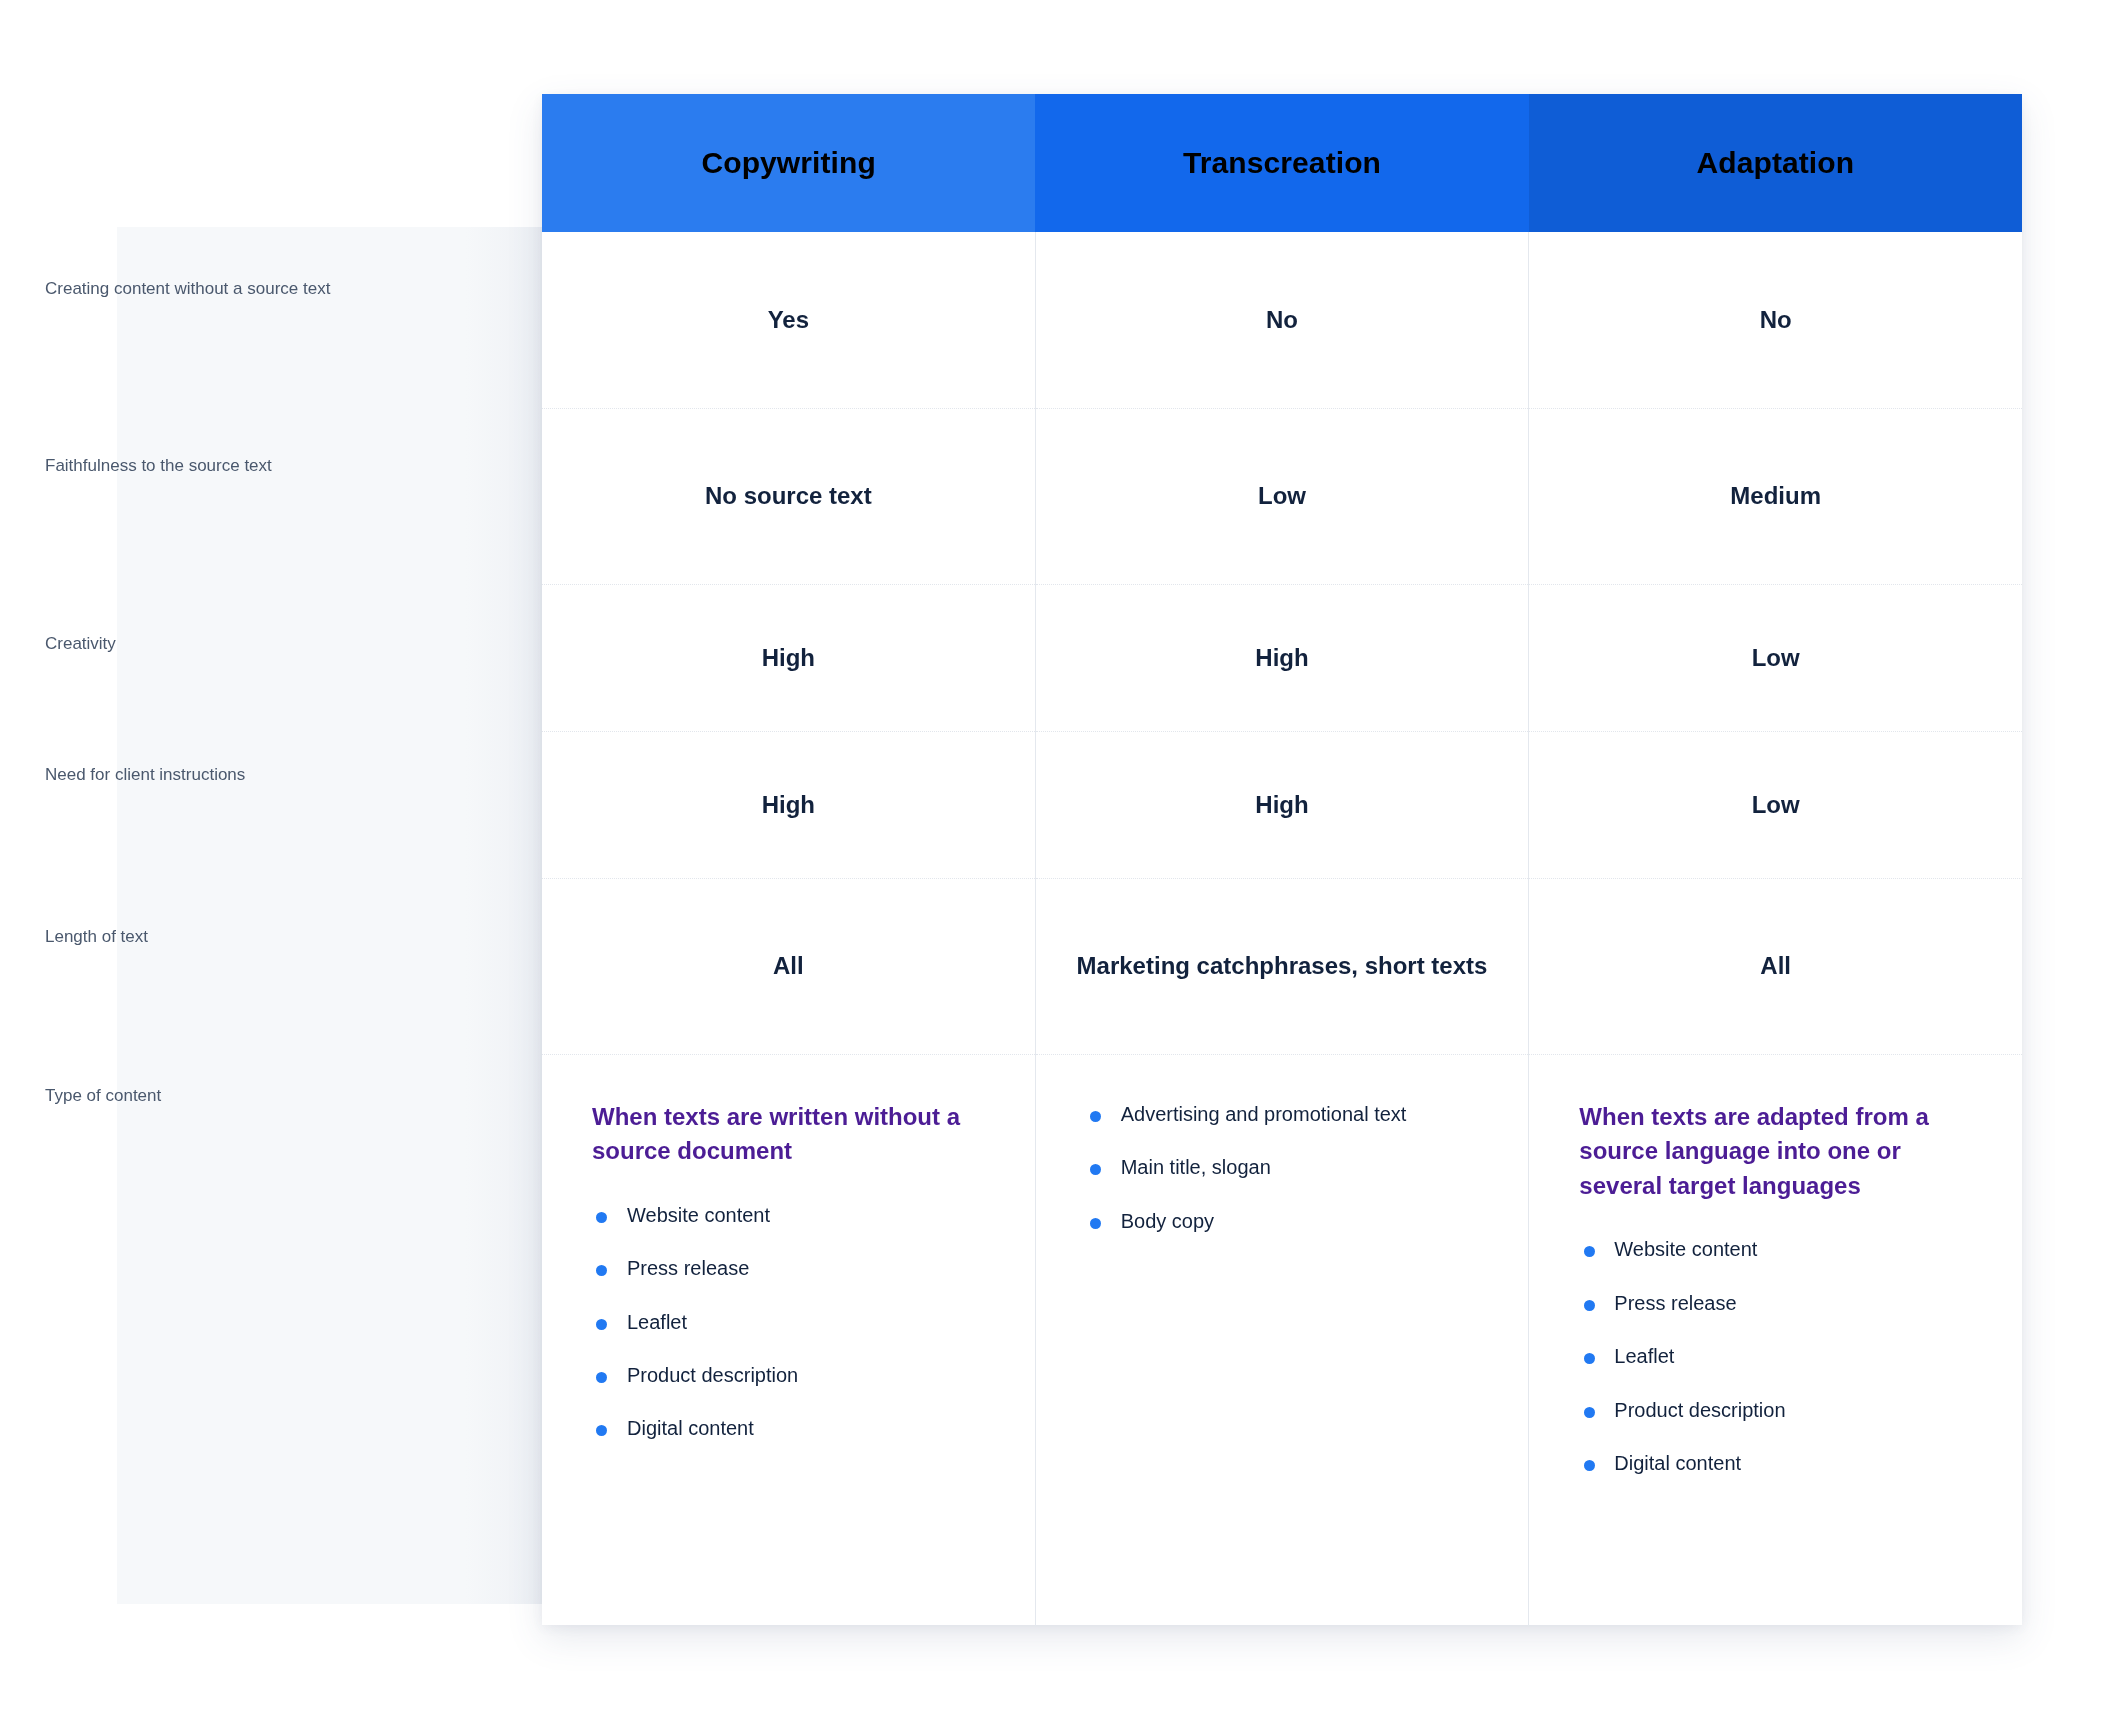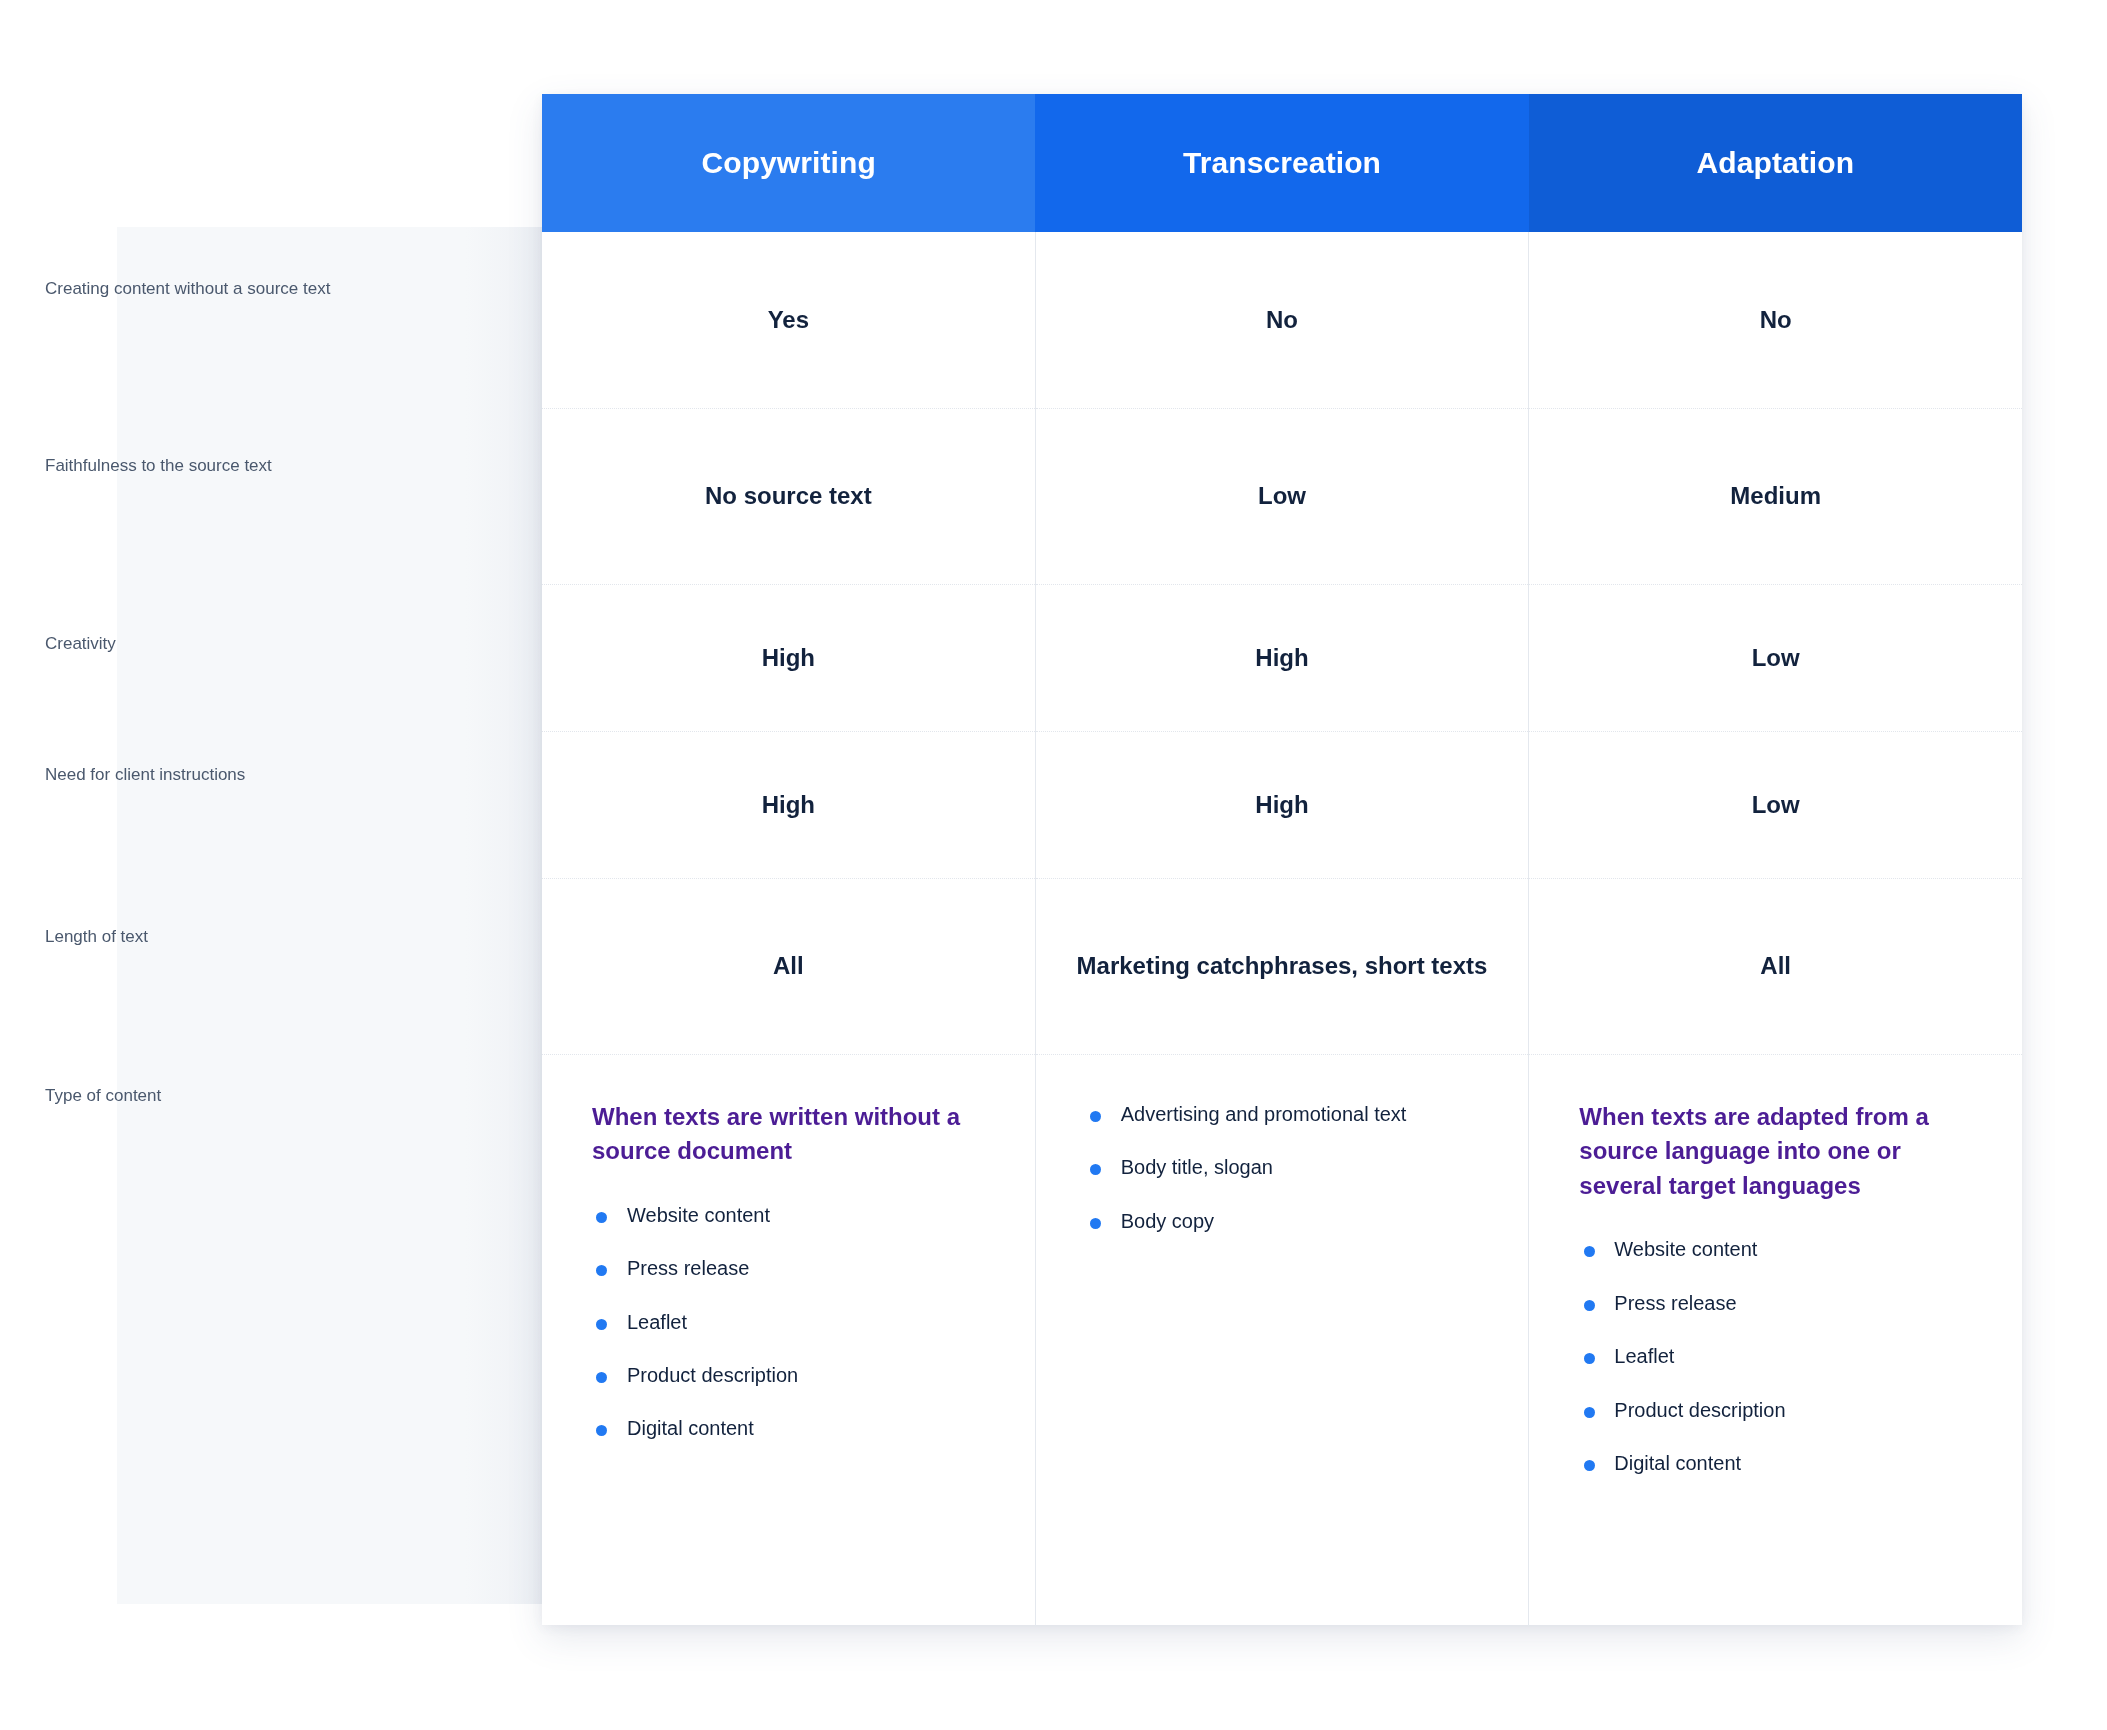--- a/index.html
+++ b/index.html
@@ -49,21 +49,21 @@
   
   .header-row {
     display: flex;
     height: 138px;
   }
   .header-cell {
     flex: 1 1 0;
     display: flex;
     align-items: center;
     justify-content: center;
-    color: #ffffff;
+    color: #000000;
     font-size: 30px;
     font-weight: bold;
     letter-spacing: 0.1px;
   }
   .header-cell.col-1 { background: #2b7cef; }
   .header-cell.col-2 { background: #1268ec; }
   .header-cell.col-3 { background: #0f5dd6; }
 
   
   .body-grid {
@@ -205,21 +205,21 @@
       <div class="body-col">
         <div class="data-cell r0">No</div>
         <div class="data-cell r1">Low</div>
         <div class="data-cell r2">High</div>
         <div class="data-cell r3">High</div>
         <div class="data-cell r4">Marketing catchphrases, short texts</div>
         <div class="data-cell r5">
           <div>
             <ul class="bullet-list">
               <li><span class="bullet-dot"></span><span>Advertising and promotional text</span></li>
-              <li><span class="bullet-dot"></span><span>Body title, slogan</span></li>
+              <li><span class="bullet-dot"></span><span>Main title, slogan</span></li>
               <li><span class="bullet-dot"></span><span>Body copy</span></li>
             </ul>
           </div>
         </div>
       </div>
 
       <div class="body-col">
         <div class="data-cell r0">No</div>
         <div class="data-cell r1">Medium</div>
         <div class="data-cell r2">Low</div>

